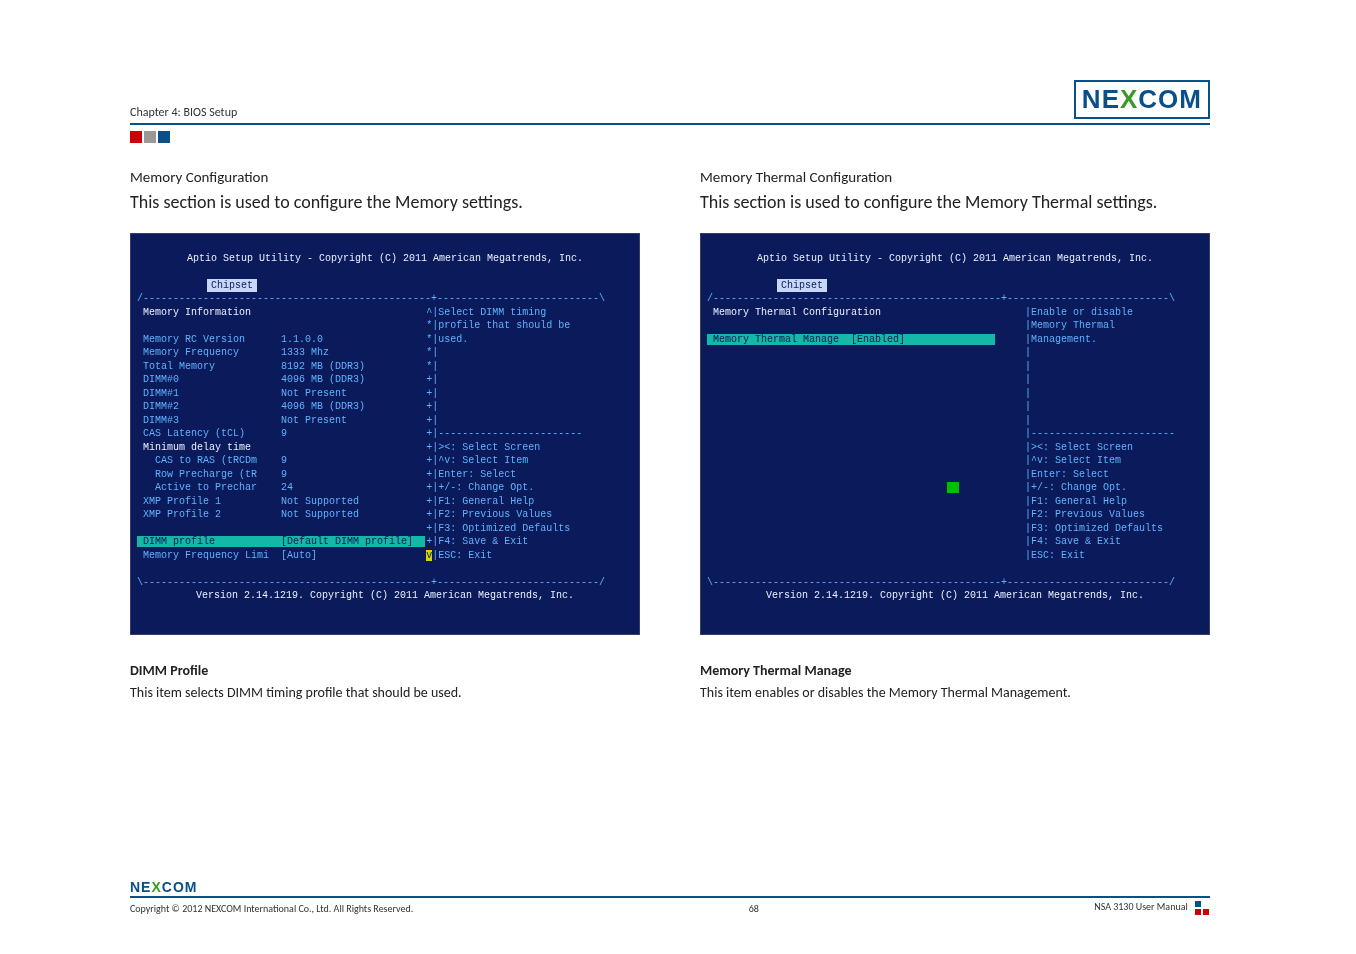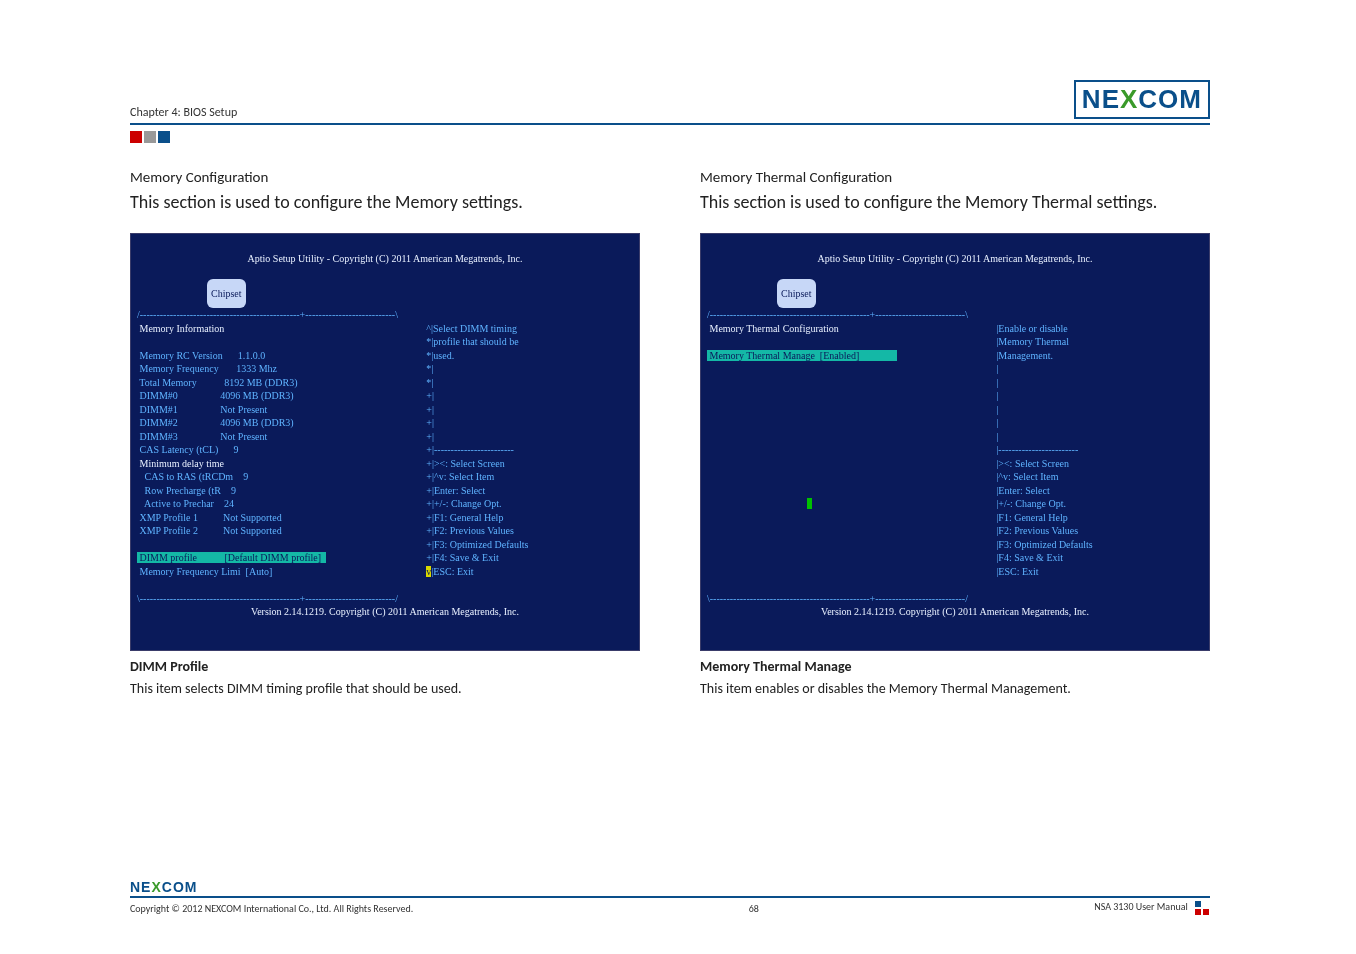--- a/index.html
+++ b/index.html
@@ -69,43 +69,42 @@
     margin: 0 0 4px 0;
   }
   p.section-desc {
     font-size: 18px;
     margin: 0 0 18px 0;
     line-height: 1.4;
   }
 
   
   .bios {
-    font-family: Liberation Serif, serif;
+    font-family: Liberation Mono, monospace;
     font-size: 10px;
     line-height: 1.35;
     background: #0a1a5a;
     color: #c7d7f7;
     padding: 4px 6px 4px 6px;
     white-space: pre;
     border: 1px solid #3a3c6a;
     overflow: hidden;
-    margin-bottom: 7px;
+    margin-bottom: 27px;
   }
   .bios .top, .bios .bottom {
     color: #e8f0ff;
     text-align: center;
     display: block;
   }
   .bios .tab {
     display: inline-block;
     background: #c7d7f7;
     color: #0a1a5a;
-    padding: 8px 4px;
+    padding: 0 4px;
     margin-left: 70px;
-    border-radius: 6px;
   }
   .bios-body {
     display: flex;
   }
   .bios-left { flex: 1.4; }
   .bios-right { flex: 1; color: #5fb3ff; }
   .bios .sel { background: #14b8a6; color: #0a1a5a; }
   .bios .dim { color: #5fb3ff; }
   .bios .white { color: #e8f0ff; }
   .bios .highlight-y { background: #d8d800; color: #0a1a5a; }

